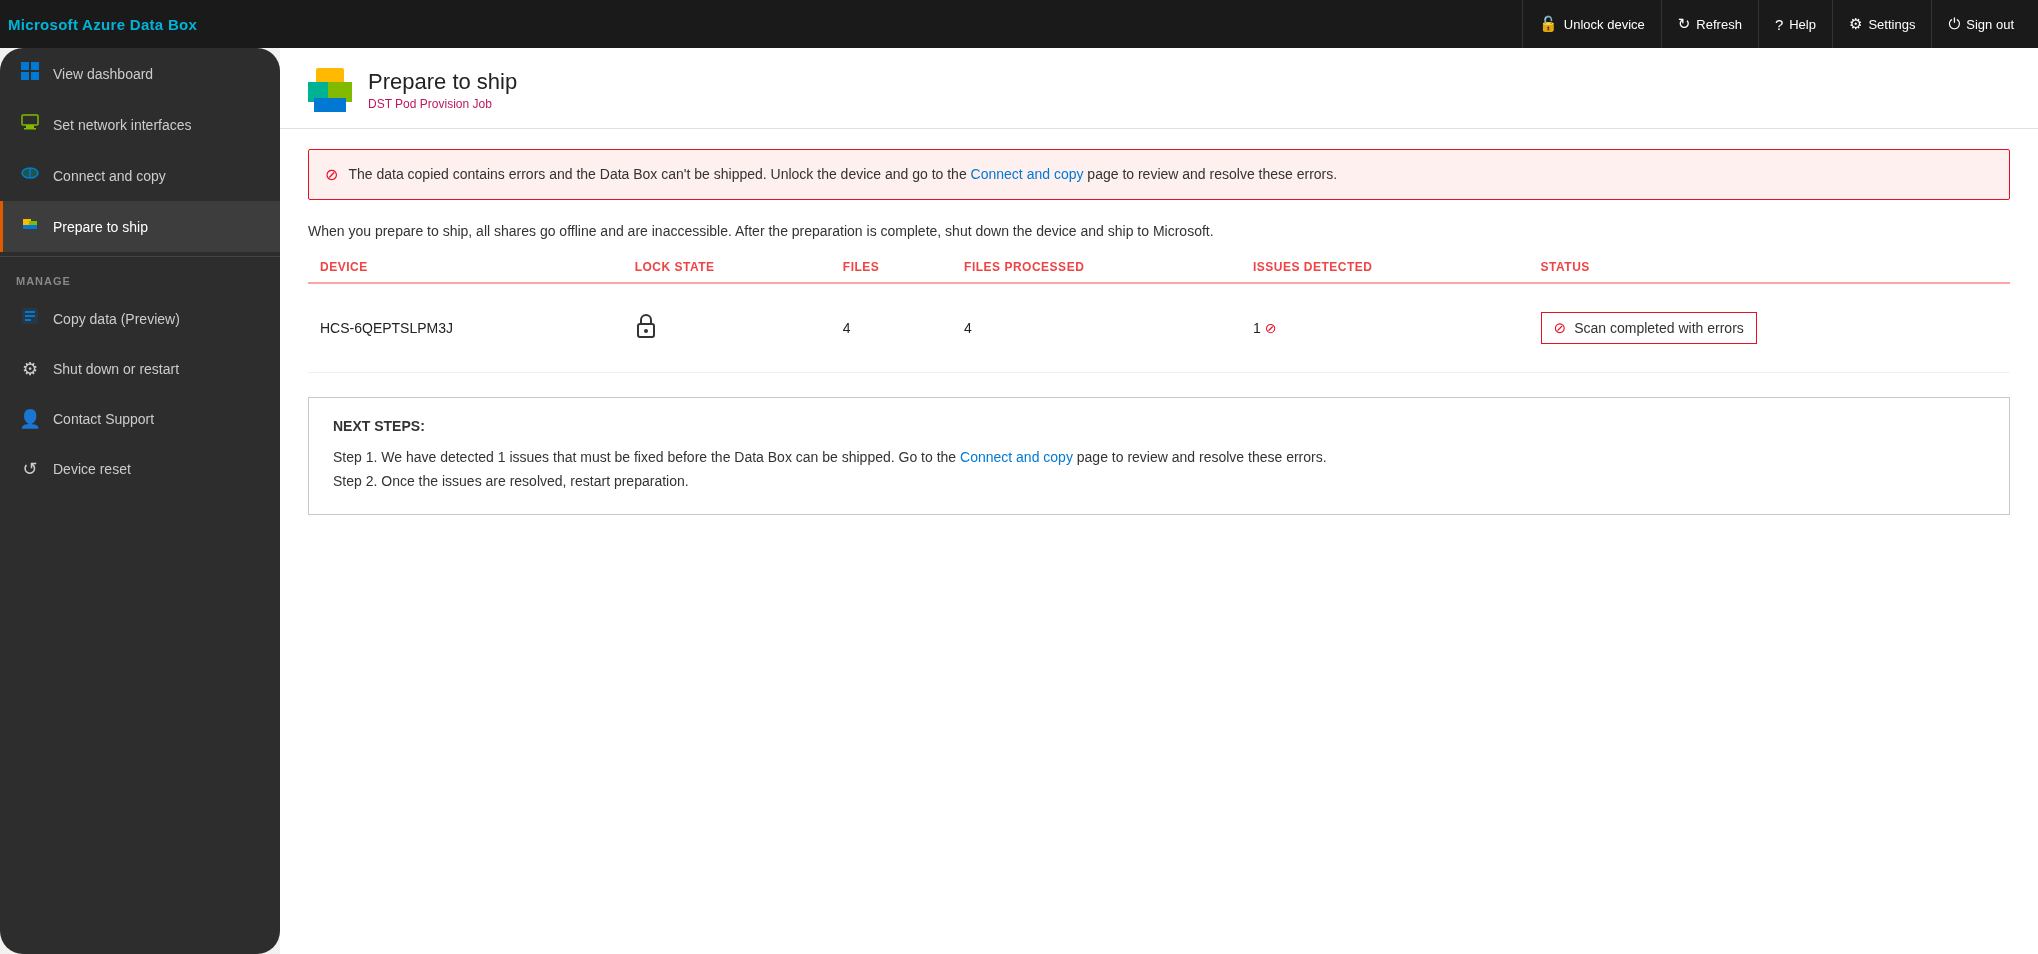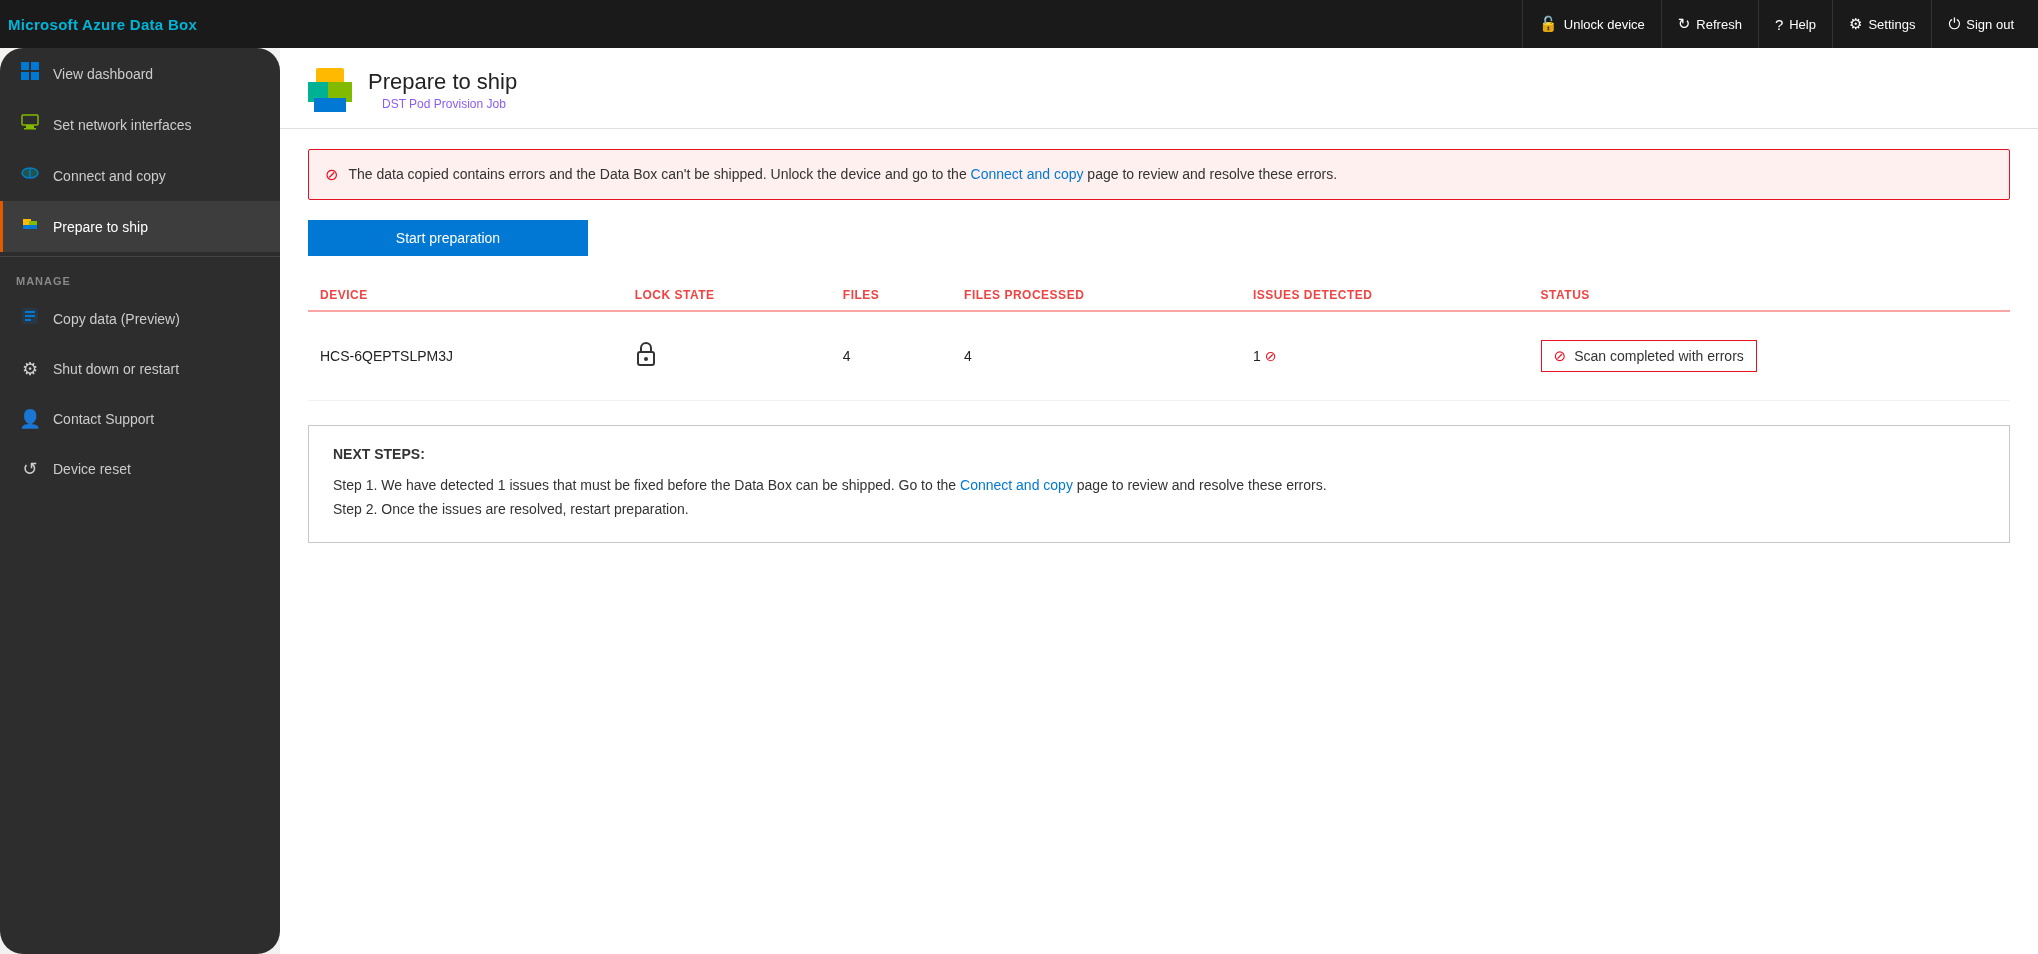--- a/index.html
+++ b/index.html
@@ -108,23 +108,22 @@
       padding: 20px 28px 16px;
       border-bottom: 1px solid #e0e0e0;
     }
     .page-header-title {
       font-size: 22px;
       font-weight: 400;
       color: #222;
     }
     .page-header-subtitle {
       font-size: 12px;
-      color: #8b5cf6;
+      color: #be185d;
       margin-top: 2px;
-      margin-left: 14px;
     }
 
     
     .content {
       padding: 20px 28px;
     }
 
     
     .error-banner {
       border: 1.5px solid #e81123;
@@ -402,22 +401,22 @@
 
     <div class="content">
 
       <div class="error-banner">
         <span class="error-icon">⊘</span>
         <div class="error-text">
           <span>The data copied contains errors and the Data Box can't be shipped. Unlock the device and go to the </span><a href="#" class="error-link">Connect and copy</a><span> page to review and resolve these errors.</span>
         </div>
       </div>
 
-
-      <button class="start-btn">Start preparation</button>
+      <p class="description">When you prepare to ship, all shares go offline and are inaccessible. After the preparation is complete, shut down the device and ship to Microsoft.</p>
+
 
       <table class="data-table">
         <thead>
           <tr>
             <th>DEVICE</th>
             <th>LOCK STATE</th>
             <th>FILES</th>
             <th>FILES PROCESSED</th>
             <th>ISSUES DETECTED</th>
             <th>STATUS</th>

